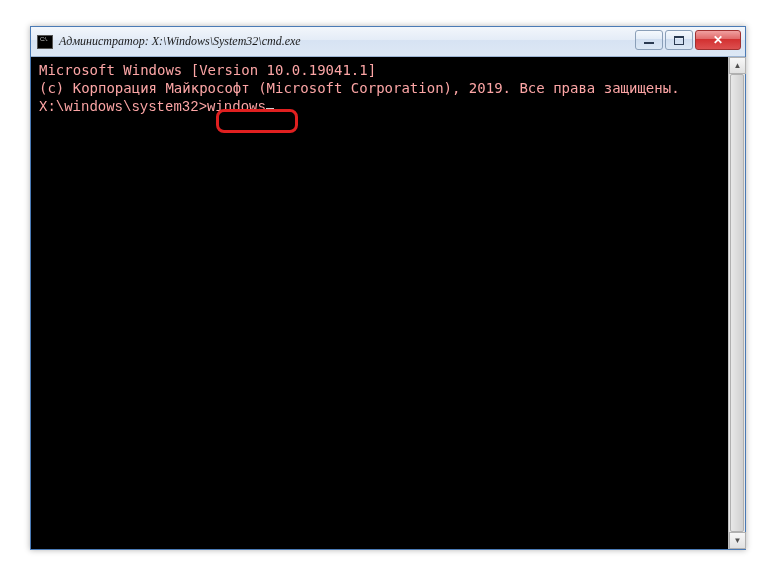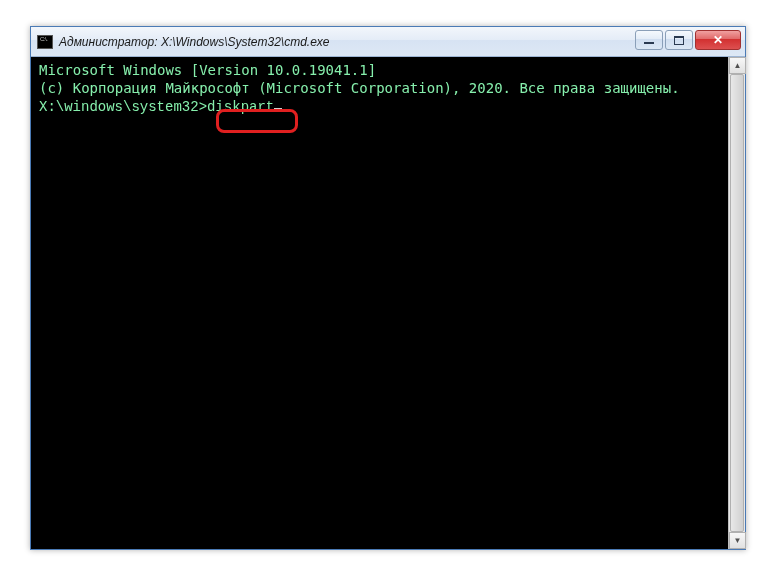--- a/index.html
+++ b/index.html
@@ -45,21 +45,21 @@
       padding: 1px 2px;
       font-size: 6px;
       color: #c0c0c0;
       line-height: 4px;
       letter-spacing: -0.5px;
     }
     .titlebar-text {
       font-size: 12px;
       color: #1a1a1a;
       font-style: italic;
-      font-family: Liberation Sans, sans-serif;
+      font-family: Liberation Serif, serif;
     }
     .window-controls {
       position: absolute;
       right: 4px;
       top: 3px;
       display: flex;
       gap: 2px;
     }
     .ctrl-btn {
       width: 28px;
@@ -106,21 +106,21 @@
       position: absolute;
       top: 30px;
       left: 0;
       right: 0;
       bottom: 0;
       background: #000000;
       padding: 4px 8px;
       font-family: Consolas, "Lucida Console", monospace;
       font-size: 14px;
       line-height: 18px;
-      color: #86efac;
+      color: #fca5a5;
       overflow: hidden;
     }
     .console-line {
       white-space: pre;
     }
     .prompt-line {
       display: inline;
       white-space: pre;
       font-family: Liberation Mono, monospace;
     }
@@ -196,23 +196,23 @@
         <div class="max-glyph"></div>
       </div>
       <div class="ctrl-btn close">
         <span class="ctrl-glyph x-glyph">✕</span>
       </div>
     </div>
   </div>
 
   <div class="console-body">
     <div class="console-line">Microsoft Windows [Version 10.0.19041.1]</div>
-    <div class="console-line">(c) Корпорация Майкрософт (Microsoft Corporation), 2020. Все права защищены.</div>
+    <div class="console-line">(c) Корпорация Майкрософт (Microsoft Corporation), 2019. Все права защищены.</div>
     <div class="console-line"></div>
-    <div class="console-line"><span class="prompt-line">X:\windows\system32&gt;</span><span class="prompt-line">diskpart</span><span class="cursor-underscore"></span></div>
+    <div class="console-line"><span class="prompt-line">X:\windows\system32&gt;</span><span class="prompt-line">windows</span><span class="cursor-underscore"></span></div>
   </div>
 
   <div class="scrollbar">
     <div class="sb-btn up">▲</div>
     <div class="sb-track">
       <div class="sb-thumb"></div>
     </div>
     <div class="sb-btn down">▼</div>
   </div>
 

